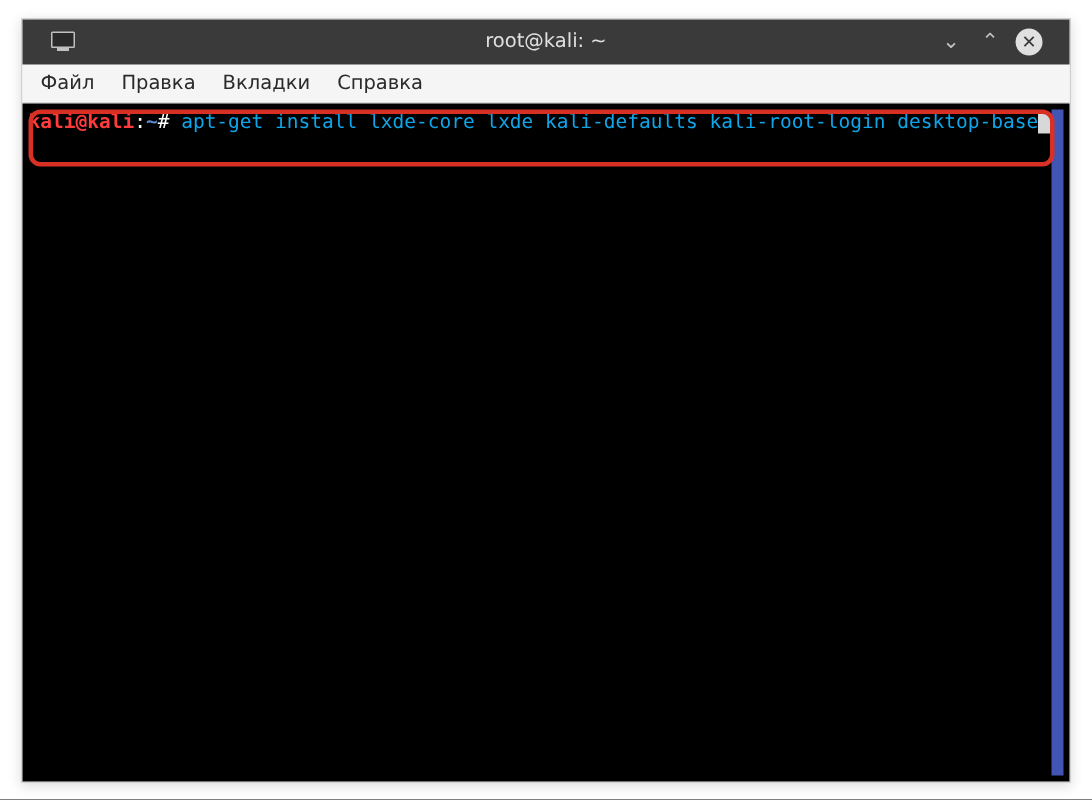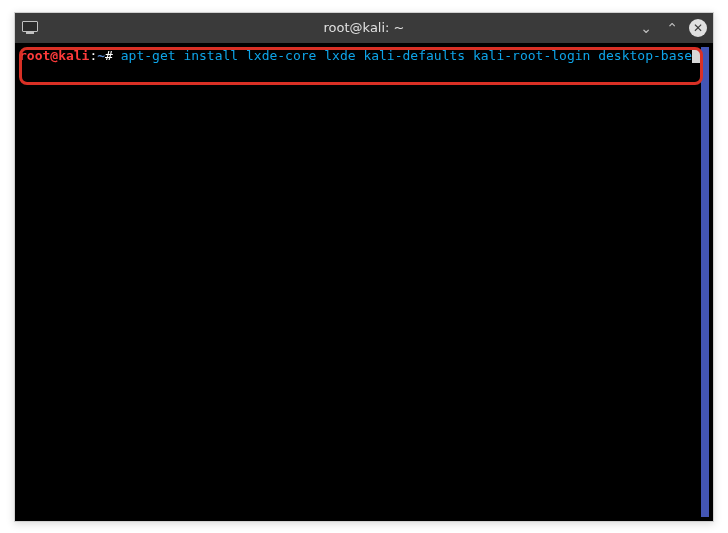--- a/index.html
+++ b/index.html
@@ -23,21 +23,21 @@
       border: 1px solid #d0d0d0;
       box-shadow: 0 2px 8px rgba(0,0,0,0.15);
       display: flex;
       flex-direction: column;
     }
     .titlebar {
       height: 30px;
       background: #3a3a3a;
       display: flex;
       align-items: center;
-      padding: 0 6px;
+      padding: 0 18px;
       position: relative;
     }
     .titlebar-icon {
       width: 18px;
       height: 14px;
       display: flex;
       align-items: center;
       justify-content: center;
     }
     .monitor-icon {
@@ -197,21 +197,27 @@
       </div>
       <div class="tb-btn">
         <span class="chevron">⌃</span>
       </div>
       <div class="tb-btn">
         <div class="close-btn">✕</div>
       </div>
     </div>
   </div>
 
+  <div class="menubar">
+    <div class="menu-item">Файл</div>
+    <div class="menu-item">Правка</div>
+    <div class="menu-item">Вкладки</div>
+    <div class="menu-item">Справка</div>
+  </div>
 
   <div class="terminal-area">
-    <div class="terminal-content"><span class="prompt-user">root@kali</span><span class="prompt-sep">:</span><span class="prompt-path">~</span><span class="prompt-hash">#</span><span class="cmd-text"> apt-get install lxde-core lxde kali-defaults kali-root-login desktop-base</span><span class="cursor-block"></span></div>
+    <div class="terminal-content"><span class="prompt-user">kali@kali</span><span class="prompt-sep">:</span><span class="prompt-path">~</span><span class="prompt-hash">#</span><span class="cmd-text"> apt-get install lxde-core lxde kali-defaults kali-root-login desktop-base</span><span class="cursor-block"></span></div>
     <div class="highlight-box"></div>
     <div class="scrollbar">
       <div class="scroll-thumb"></div>
     </div>
   </div>
 </div>
 
 </body></html>

